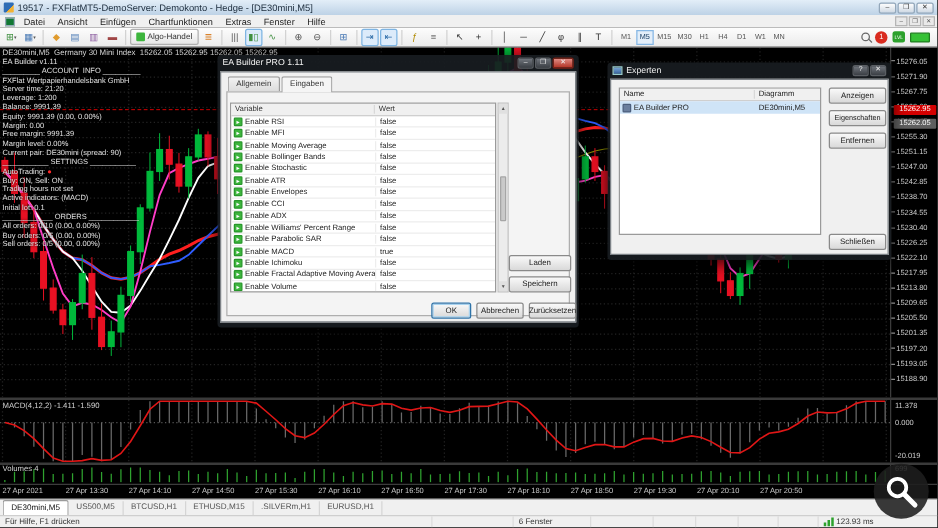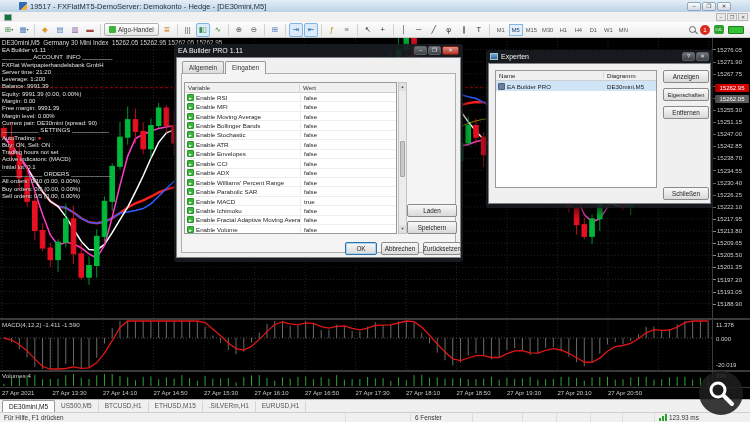--- a/index.html
+++ b/index.html
@@ -1,20 +1,20 @@
 <!DOCTYPE html>
 <html><head>
 <meta charset="utf-8">
 <style>
 *{margin:0;padding:0;box-sizing:border-box}
 html,body{background:#555}
 body{font-family:"Liberation Sans",sans-serif;-webkit-font-smoothing:antialiased}
 #win{position:relative;width:750px;height:422px;background:#000;overflow:hidden}
 
-.titlebar{position:absolute;left:0;top:0;width:750px;height:12px;background:linear-gradient(#e3eef8,#bdd2e6);display:flex;align-items:center;font-size:7.5px;color:#1c2c3c;padding:0 19px;gap:3px;z-index:40}
+.titlebar{position:absolute;left:0;top:0;width:750px;height:12px;background:linear-gradient(#e3eef8,#bdd2e6);display:flex;align-items:center;font-size:7.5px;color:#1c2c3c;padding:0 3px;gap:3px;z-index:40}
 .app-icon{width:8px;height:8px;background:linear-gradient(135deg,#2f6db5 60%,#f2b233 60%);border-radius:1px}
 .win-btns{margin-left:auto;display:flex;gap:1px}
 .wbtn{width:14px;height:9px;border:1px solid #93a7ba;border-radius:2px;background:linear-gradient(#fdfdfd,#cfd9e4);font-size:5.5px;line-height:7px;text-align:center;color:#333}
 .menubar{position:absolute;left:0;top:12px;width:750px;height:10px;background:#f0f0f0;display:flex;align-items:center;font-size:7.3px;color:#222;padding-left:2px;z-index:40}
 .chart-mini-icon{width:8px;height:7px;background:#173;border:1px solid #9ab;margin:0 2px}
 .menu-item{padding:0 5px;cursor:default}
 .mdi-btns{margin-left:auto;display:flex;gap:1px;padding-right:2px}
 .mdibtn{width:10px;height:8px;border:1px solid #b5b5b5;background:#e9e9e9;font-size:5px;line-height:6px;text-align:center;color:#555}
 .toolbar{position:absolute;left:0;top:22px;width:750px;height:16px;background:linear-gradient(#fdfdfd,#ebebeb);border-bottom:1px solid #c6c6c6;display:flex;align-items:center;padding:0 2px;z-index:40}
 .tb-btn{height:14px;min-width:14px;display:flex;align-items:center;justify-content:center;font-size:8px;border:1px solid transparent;border-radius:2px}
@@ -108,20 +108,21 @@
     <span>19517 - FXFlatMT5-DemoServer: Demokonto - Hedge - [DE30mini,M5]</span>
     <span class="win-btns">
       <span class="wbtn">–</span>
       <span class="wbtn">❐</span>
       <span class="wbtn">✕</span>
     </span>
   </div>
 
   <div class="menubar">
     <span class="chart-mini-icon"></span>
+    <span id="menu-items"><span class="menu-item">Datei</span><span class="menu-item">Ansicht</span><span class="menu-item">Einfügen</span><span class="menu-item">Chartfunktionen</span><span class="menu-item">Extras</span><span class="menu-item">Fenster</span><span class="menu-item">Hilfe</span></span>
     <span class="mdi-btns">
       <span class="mdibtn">–</span>
       <span class="mdibtn">❐</span>
       <span class="mdibtn">✕</span>
     </span>
   </div>
 
   <div class="toolbar">
     <span id="tb-icons" style="display:flex;align-items:center;gap:1px">
         <span class="tb-btn">

